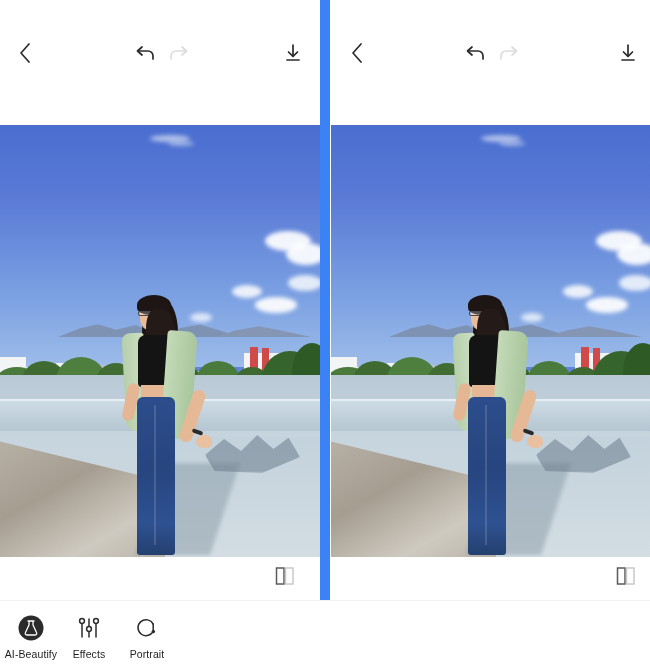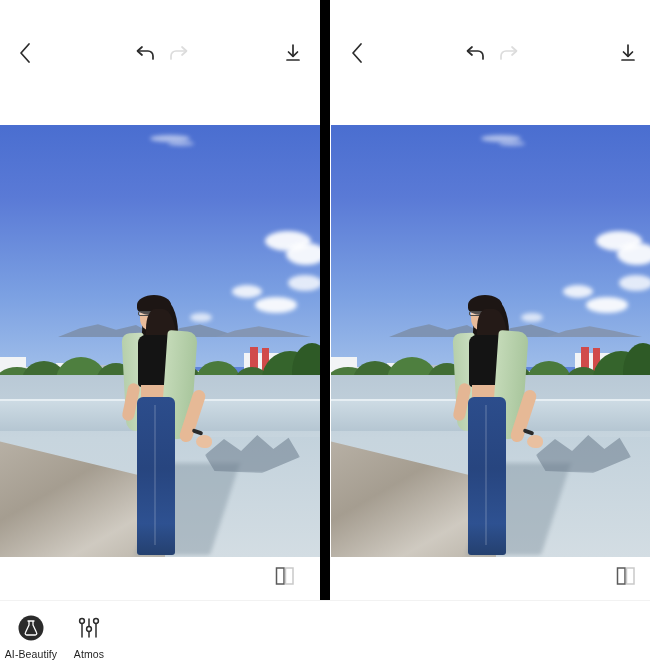--- a/index.html
+++ b/index.html
@@ -3,21 +3,21 @@
 <meta charset="utf-8">
 <style>
   * { box-sizing: border-box; margin: 0; padding: 0; }
   html, body {
     width: 650px; height: 670px;
     background: #ffffff;
     font-family: "Liberation Sans", sans-serif;
     overflow: hidden;
   }
 
-  .screen { position: relative; width: 650px; height: 670px; background: #000000; }
+  .screen { position: relative; width: 650px; height: 670px; background: #3b82f6; }
 
   
   .panels { position: absolute; left: 0; top: 0; width: 650px; height: 600px; display: flex; }
   .panel { position: relative; width: 320px; height: 600px; background: #fff; }
   .panel.left  { margin-right: 10px; }
   .panel.right { width: 320px; }
 
   
   .topbar {
     position: relative; height: 125px; width: 100%;
@@ -446,23 +446,33 @@
           <svg width="24" height="24" viewBox="0 0 24 24" fill="none">
             <path d="M5 8 V21" stroke="#2b2b2b" stroke-width="1.5" stroke-linecap="round"></path>
             <circle cx="5" cy="5" r="2.4" stroke="#2b2b2b" stroke-width="1.5"></circle>
             <path d="M12 3 V10" stroke="#2b2b2b" stroke-width="1.5" stroke-linecap="round"></path>
             <circle cx="12" cy="13" r="2.4" stroke="#2b2b2b" stroke-width="1.5"></circle>
             <path d="M12 16 V21" stroke="#2b2b2b" stroke-width="1.5" stroke-linecap="round"></path>
             <path d="M19 8 V21" stroke="#2b2b2b" stroke-width="1.5" stroke-linecap="round"></path>
             <circle cx="19" cy="5" r="2.4" stroke="#2b2b2b" stroke-width="1.5"></circle>
           </svg>
         </div>
-        <div class="label">Atmos</div>
-      </div>
-
-
+        <div class="label">Effects</div>
+      </div>
+
+
+      <div class="tool portrait">
+        <div class="glyph">
+          <svg width="24" height="24" viewBox="0 0 24 24" fill="none">
+            <path d="M18.5 14.5 A8 8 0 1 1 18.2 8.2" stroke="#2b2b2b" stroke-width="1.5" stroke-linecap="round"></path>
+            <path d="M18.2 8 L18.2 16.5" stroke="#2b2b2b" stroke-width="1.5" stroke-linecap="round"></path>
+            <circle cx="18.4" cy="15.6" r="1.7" fill="#2b2b2b"></circle>
+          </svg>
+        </div>
+        <div class="label">Portrait</div>
+      </div>
 
 
     </div>
 
   </div>
 
 </div>
 
 </body></html>

